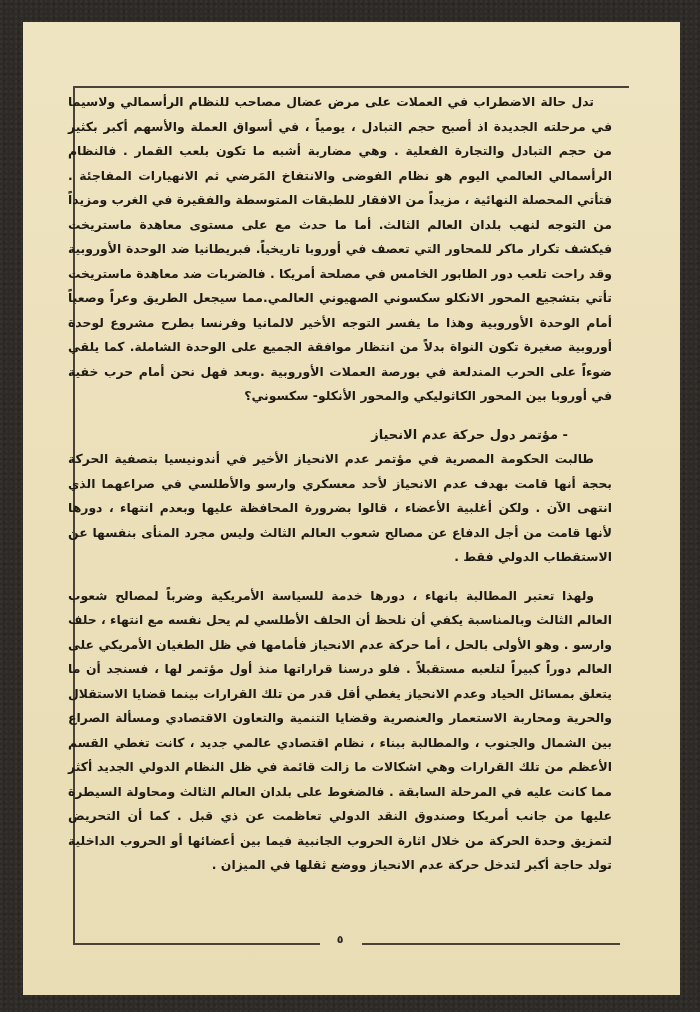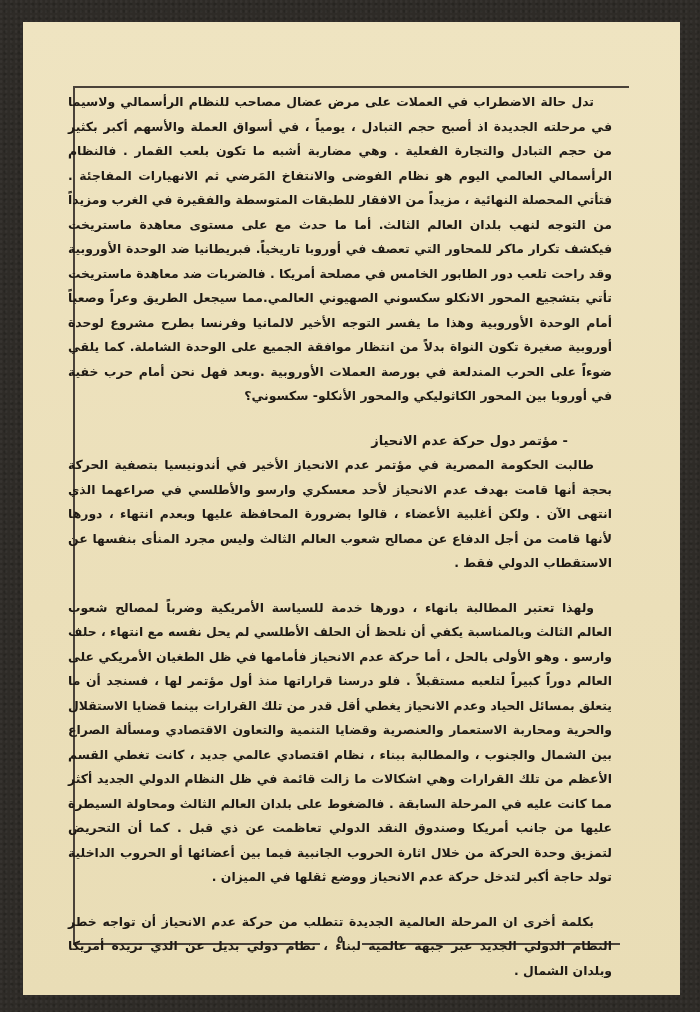--- a/index.html
+++ b/index.html
@@ -49,21 +49,21 @@
     text-align: justify;
     text-align-last: right;
     color: #1f1a14;
     font-family: "DejaVu Sans", sans-serif;
     font-weight: bold;
     font-size: 12.4px;
     line-height: 24.5px;
   }
   .text-block p { margin: 0; }
   .text-block p.indent { text-indent: 18px; }
-  .text-block p.gap { margin-top: 20px; }
+  .text-block p.gap { margin-top: 14px; }
   .heading {
     font-size: 13px;
     padding-right: 44px;
     letter-spacing: 0.5px;
   }
 </style>
 </head>
 <body>
 
 <div class="paper"></div>
@@ -72,14 +72,13 @@
 <div class="rule-left"></div>
 <div class="rule-bottom-left"></div>
 <div class="rule-bottom-right"></div>
 <div class="page-number">٥</div>
 
 <div class="text-block">
   <p class="indent">تدل حالة الاضطراب في العملات على مرض عضال مصاحب للنظام الرأسمالي ولاسيما في مرحلته الجديدة اذ أصبح حجم التبادل ، يومياً ، في أسواق العملة والأسهم أكبر بكثير من حجم التبادل والتجارة الفعلية . وهي مضاربة أشبه ما تكون بلعب القمار . فالنظام الرأسمالي العالمي اليوم هو نظام الفوضى والانتفاخ المَرضي ثم الانهيارات المفاجئة . فتأتي المحصلة النهائية ، مزيداً من الافقار للطبقات المتوسطة والفقيرة في الغرب ومزيداً من التوجه لنهب بلدان العالم الثالث.      أما ما حدث مع على مستوى معاهدة ماستريخت فيكشف تكرار ماكر للمحاور التي تعصف في أوروبا تاريخياً. فبريطانيا ضد الوحدة الأوروبية وقد راحت تلعب دور الطابور الخامس في مصلحة أمريكا . فالضربات ضد معاهدة ماستريخت تأتي بتشجيع المحور الانكلو سكسوني الصهيوني العالمي.مما سيجعل الطريق وعراً وصعباً أمام الوحدة الأوروبية وهذا ما يفسر التوجه الأخير لالمانيا وفرنسا بطرح مشروع لوحدة أوروبية صغيرة تكون النواة بدلاً من انتظار موافقة الجميع على الوحدة الشاملة. كما يلقي ضوءاً على الحرب المندلعة في بورصة العملات الأوروبية .وبعد فهل نحن أمام حرب خفية في أوروبا بين المحور الكاثوليكي والمحور الأنكلو- سكسوني؟</p>
   <p class="heading gap">- مؤتمر دول حركة عدم الانحياز</p>
   <p class="indent">طالبت الحكومة المصرية في مؤتمر عدم الانحياز الأخير في أندونيسيا بتصفية الحركة بحجة أنها قامت بهدف عدم الانحياز لأحد معسكري وارسو والأطلسي في صراعهما الذي انتهى الآن . ولكن أغلبية الأعضاء ، قالوا بضرورة المحافظة عليها وبعدم انتهاء ، دورها  لأنها قامت من أجل الدفاع عن مصالح شعوب العالم الثالث  وليس مجرد المنأى بنفسها عن الاستقطاب الدولي فقط .</p>
   <p class="indent gap">ولهذا تعتبر المطالبة بانهاء ، دورها خدمة للسياسة الأمريكية وضرباً لمصالح شعوب العالم الثالث وبالمناسبة يكفي أن نلحظ أن الحلف الأطلسي لم يحل نفسه مع انتهاء ، حلف وارسو . وهو الأولى بالحل ، أما حركة عدم الانحياز فأمامها في ظل الطغيان الأمريكي على العالم دوراً كبيراً لتلعبه مستقبلاً . فلو درسنا قراراتها منذ أول مؤتمر لها ، فسنجد أن ما يتعلق بمسائل الحياد وعدم الانحياز يغطي أقل قدر من تلك القرارات بينما قضايا الاستقلال والحرية ومحاربة الاستعمار والعنصرية وقضايا التنمية والتعاون الاقتصادي ومسألة الصراع بين الشمال والجنوب ، والمطالبة ببناء ، نظام اقتصادي عالمي جديد ، كانت تغطي القسم الأعظم من تلك القرارات وهي اشكالات ما زالت قائمة في ظل النظام الدولي الجديد أكثر مما كانت عليه في المرحلة السابقة . فالضغوط على بلدان العالم الثالث ومحاولة السيطرة عليها من جانب أمريكا وصندوق النقد الدولي تعاظمت عن ذي قبل . كما أن التحريض لتمزيق وحدة الحركة من خلال اثارة الحروب الجانبية فيما بين أعضائها  أو الحروب الداخلية تولد حاجة أكبر لتدخل حركة عدم الانحياز ووضع ثقلها في الميزان .</p>
-  <p class="indent gap">بكلمة أخرى ان المرحلة العالمية الجديدة تتطلب من حركة عدم الانحياز أن تواجه خطر النظام الدولي الجديد عبر جبهة عالمية لبناء ، نظام دولي بديل عن الذي تريده أمريكا وبلدان الشمال .</p>
 </div>
 
 </body></html>

